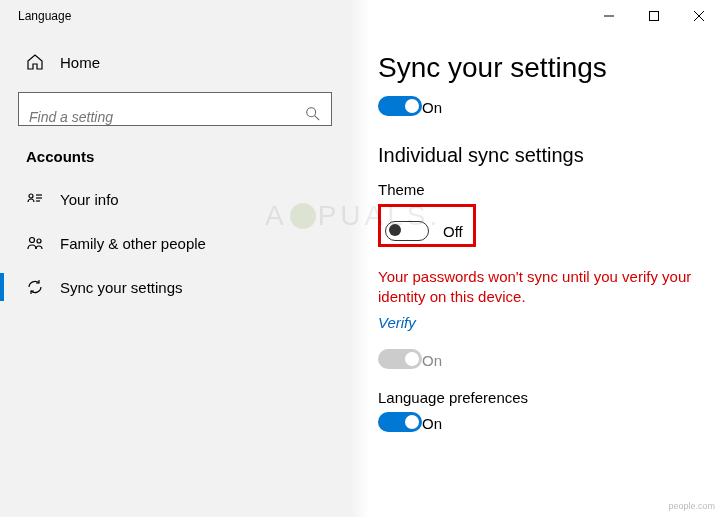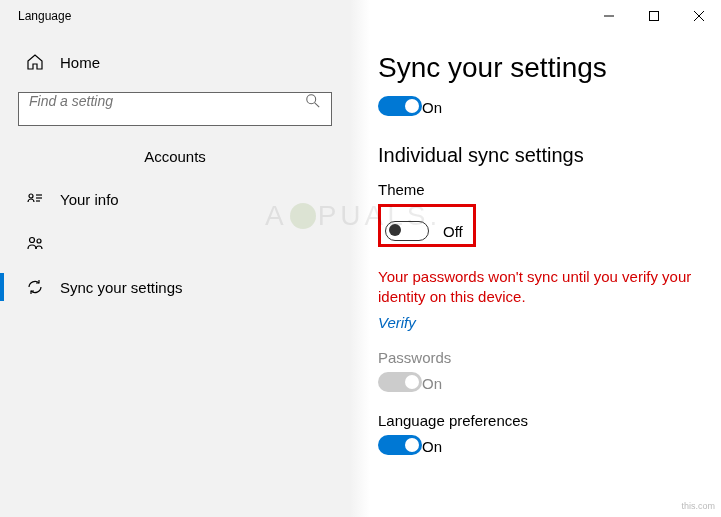--- a/index.html
+++ b/index.html
@@ -62,35 +62,34 @@
     }
     .nav-icon { width: 18px; height: 18px; flex-shrink: 0; display:flex;align-items:center;justify-content:center;}
     .nav-icon svg { width: 18px; height: 18px; stroke: #000; fill: none; stroke-width: 1.2; }
 
     .search {
       margin: 8px 0 18px 0;
       height: 34px;
       border: 1px solid #666;
       background: #fff;
       display: flex;
-      align-items: flex-start;
+      align-items: flex-end;
       padding: 0 10px;
     }
     .search input {
       flex: 1; border: none; outline: none;
       font-style: italic; font-size: 14px; color: #666;
       background: transparent;
     }
     .search-icon svg { width: 16px; height: 16px; stroke:#666; fill:none; stroke-width:1.2;}
 
     .section-head {
-      font-weight: 400;
+      font-weight: 700;
       font-size: 15px;
       padding: 4px 8px 12px 8px;
-      text-align: center;
     }
 
     .main {
       flex: 1;
       padding: 52px 28px 0 28px;
       overflow: hidden;
     }
     h1 { font-weight: 400; font-size: 28px; margin-bottom: 12px; }
     .toggle-row { display:flex; align-items:flex-end; gap:0; margin-bottom:6px;}
     .toggle {
@@ -220,20 +219,21 @@
 
     <div class="nav-item">
       <span class="nav-icon">
         <svg viewBox="0 0 18 18">
             <circle cx="6" cy="6" r="2.5"></circle>
             <circle cx="13" cy="7" r="2"></circle>
             <path d="M2 15c0-3 2-4 4-4s4 1 4 4"></path>
             <path d="M10 15c0-2 1.5-3 3-3s3 1 3 3"></path>
           </svg>
       </span>
+      <span>Family &amp; other people</span>
     </div>
 
     <div class="nav-item selected">
       <span class="nav-icon">
         <svg viewBox="0 0 18 18">
             <path d="M3 9a6 6 0 0 1 10-4M15 9a6 6 0 0 1-10 4"></path>
             <path d="M13 2 L13 5 L10 5 M5 16 L5 13 L8 13"></path>
           </svg>
       </span>
       <span>Sync your settings</span>
@@ -253,34 +253,33 @@
 
     <div class="field-label">Theme</div>
     <div class="redbox">
       <span class="toggle off"></span>
       <span class="toggle-label">Off</span>
     </div>
 
     <div class="warn">Your passwords won't sync until you verify your identity on this device.</div>
     <a class="link">Verify</a>
 
-    <div class="field-label dim">Passwords</div>
     <div class="toggle-row">
       <span class="toggle disabled"></span>
       <span class="toggle-label dim">On</span>
     </div>
 
     <div style="height:14px"></div>
     <div class="field-label">Language preferences</div>
     <div class="toggle-row">
       <span class="toggle on"></span>
       <span class="toggle-label">On</span>
     </div>
   </div>
 
   <div class="logo-wm">
     <span>A</span>
       <span class="cap"></span>
       <span>PUALS.</span>
   </div>
-  <div class="watermark">this.com</div>
+  <div class="watermark">people.com</div>
 
 </div>
 
 </body></html>

